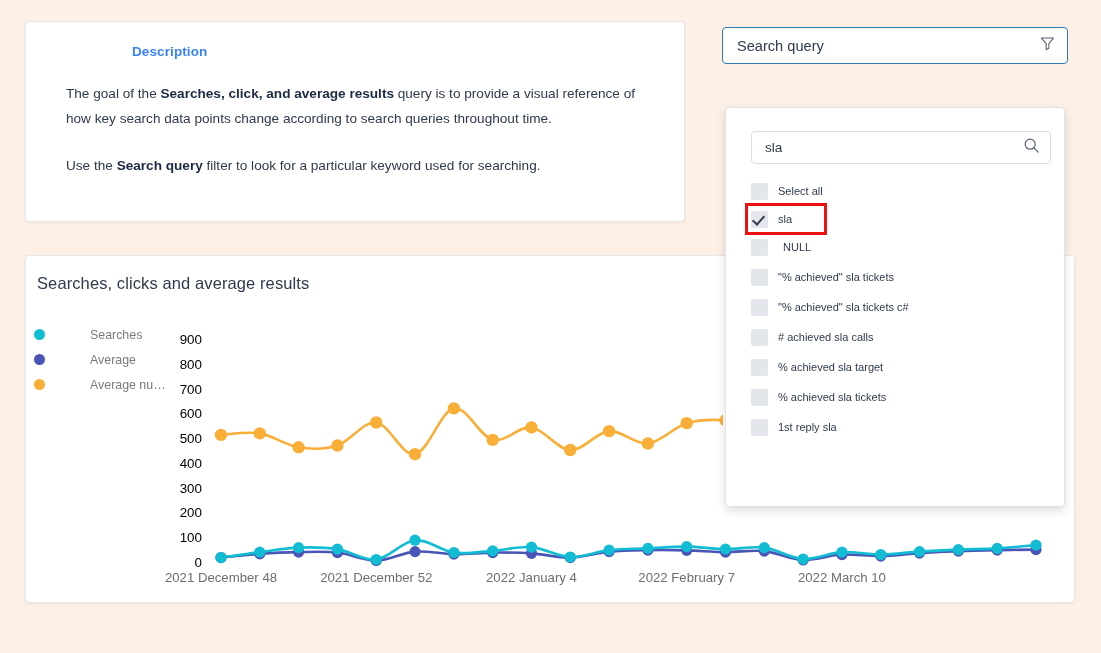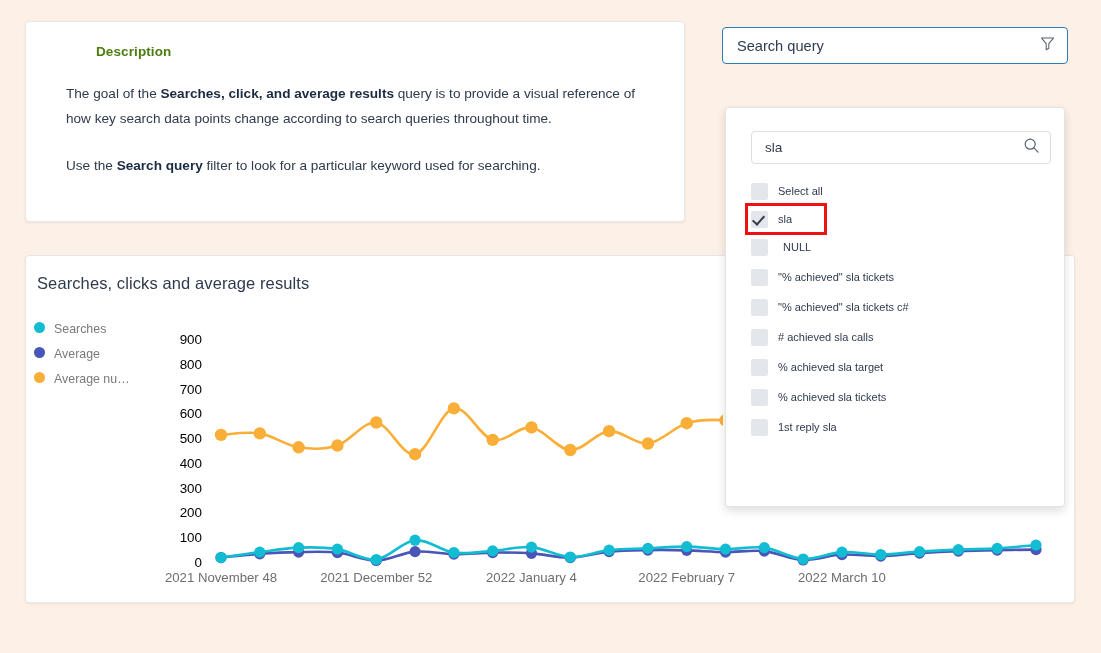--- a/index.html
+++ b/index.html
@@ -20,24 +20,24 @@
     position: absolute;
     left: 25px; top: 21px;
     width: 660px; height: 201px;
     background: #ffffff;
     border: 1px solid #e7e7e7;
     border-radius: 4px;
     box-shadow: 0 1px 3px rgba(0,0,0,.07);
     padding: 18px 22px;
   }
   .desc-title {
-    color: #4d7c0f;
+    color: #3b82f6;
     font-size: 13.5px;
     font-weight: bold;
-    margin: 4px 0 22px 0;
+    margin: 4px 0 22px 36px;
     letter-spacing: .1px;
     padding-left: 48px;
   }
   .desc-p {
     color: #2E3A4D;
     font-size: 13.6px;
     line-height: 25px;
     margin: 0 0 22px 18px;
     max-width: 615px;
   }
@@ -58,22 +58,23 @@
     position: absolute;
     left: 11px; top: 18px;
     color: #2E3A4D;
     font-size: 16.5px;
     letter-spacing: .1px;
   }
 
   
   .legend { position: absolute; left: 8px; top: 66px; }
   .legend-row {
-    display: flex; 
+    display: flex; align-items: center;
     height: 25px;
+    gap: 36px;
   }
   .legend-dot {
     width: 11px; height: 11px; border-radius: 50%;
     margin-right: 9px; flex: none;
   }
   .legend-label {
     color: #7A7A7A;
     font-size: 12.4px;
     white-space: nowrap;
   }
@@ -328,21 +329,21 @@
             <circle cx="815.95" cy="296.09" r="5.6" fill="#12BCD2"></circle>
             <circle cx="854.76" cy="298.57" r="5.6" fill="#12BCD2"></circle>
             <circle cx="893.57" cy="295.59" r="5.6" fill="#12BCD2"></circle>
             <circle cx="932.38" cy="293.61" r="5.6" fill="#12BCD2"></circle>
             <circle cx="971.19" cy="292.37" r="5.6" fill="#12BCD2"></circle>
             <circle cx="1010.00" cy="289.15" r="5.6" fill="#12BCD2"></circle>
           </g>
           <rect x="697" y="0" width="353" height="215" fill="#ffffff"></rect>
         </svg>
       <div id="xticks">
-          <div class="xtick" style="left: 195px; top: 314px;">2021 November 48</div>
+          <div class="xtick" style="left: 195px; top: 314px;">2021 December 48</div>
           <div class="xtick" style="left: 350.238px; top: 314px;">2021 December 52</div>
           <div class="xtick" style="left: 505.476px; top: 314px;">2022 January 4</div>
           <div class="xtick" style="left: 660.714px; top: 314px;">2022 February 7</div>
           <div class="xtick" style="left: 815.952px; top: 314px;">2022 March 10</div>
         </div>
     </div>
   </div>
 
   <div class="filter-box">
     <span class="filter-label">Search query</span>

